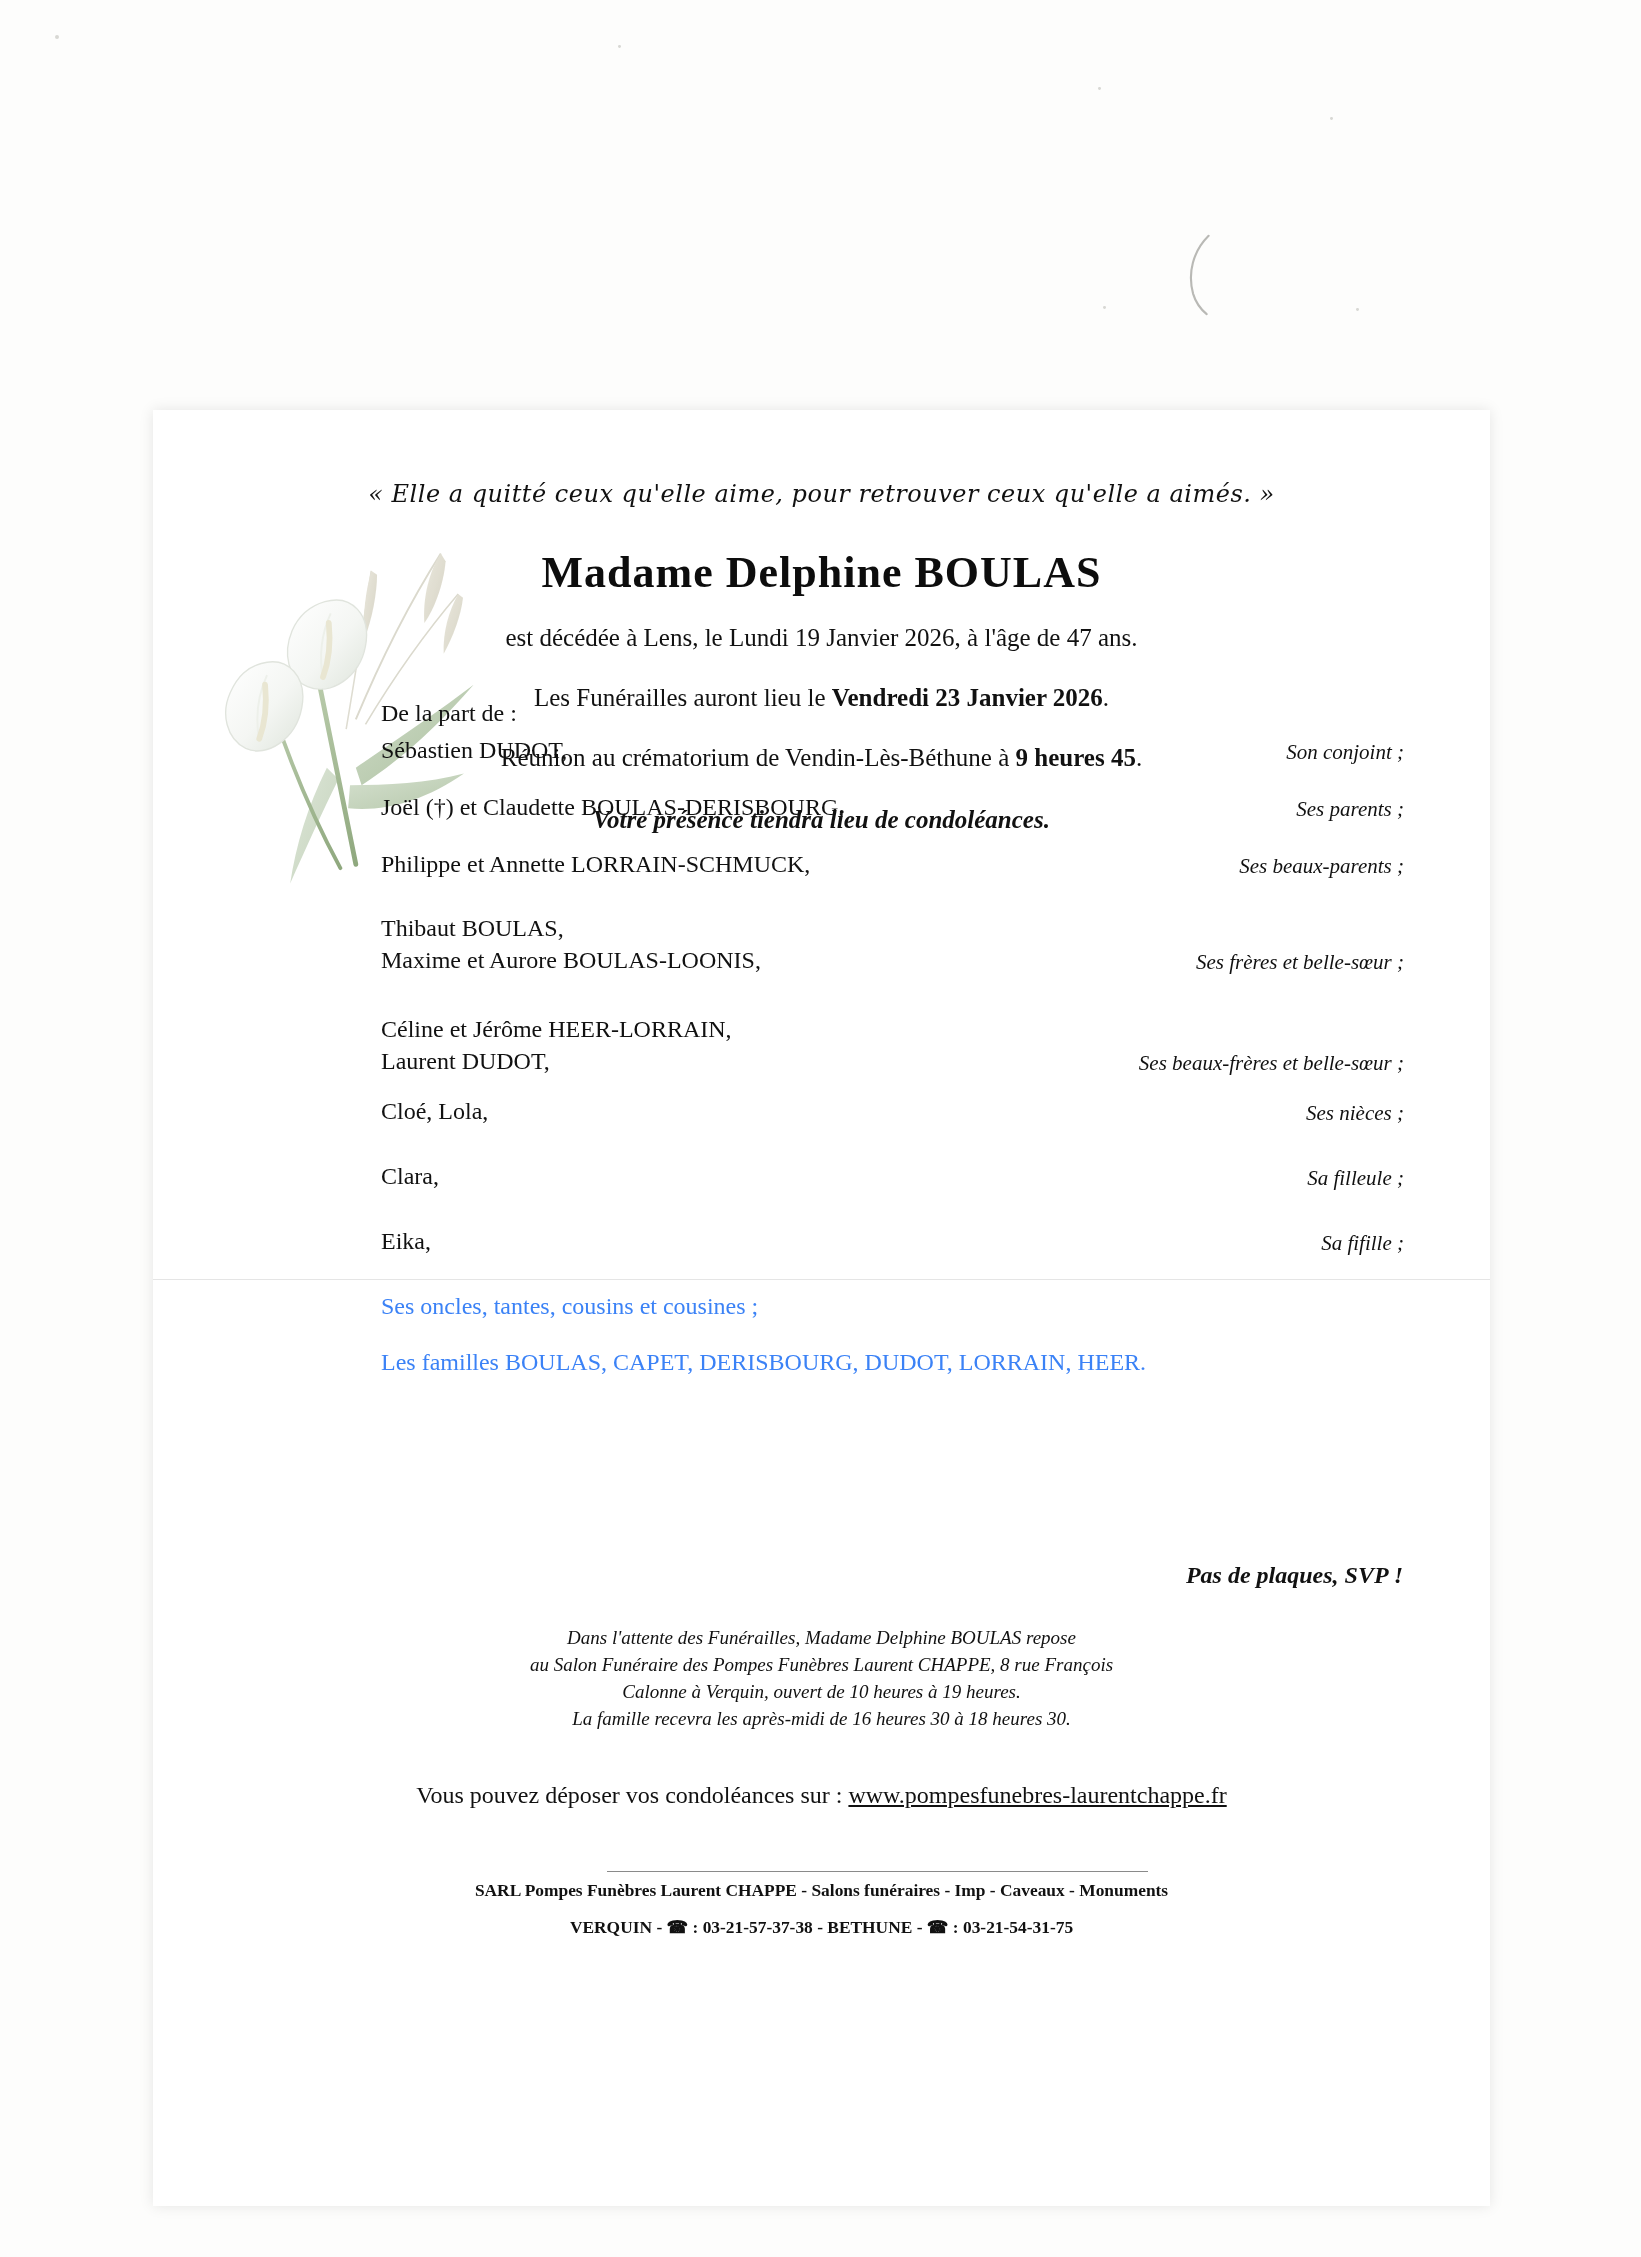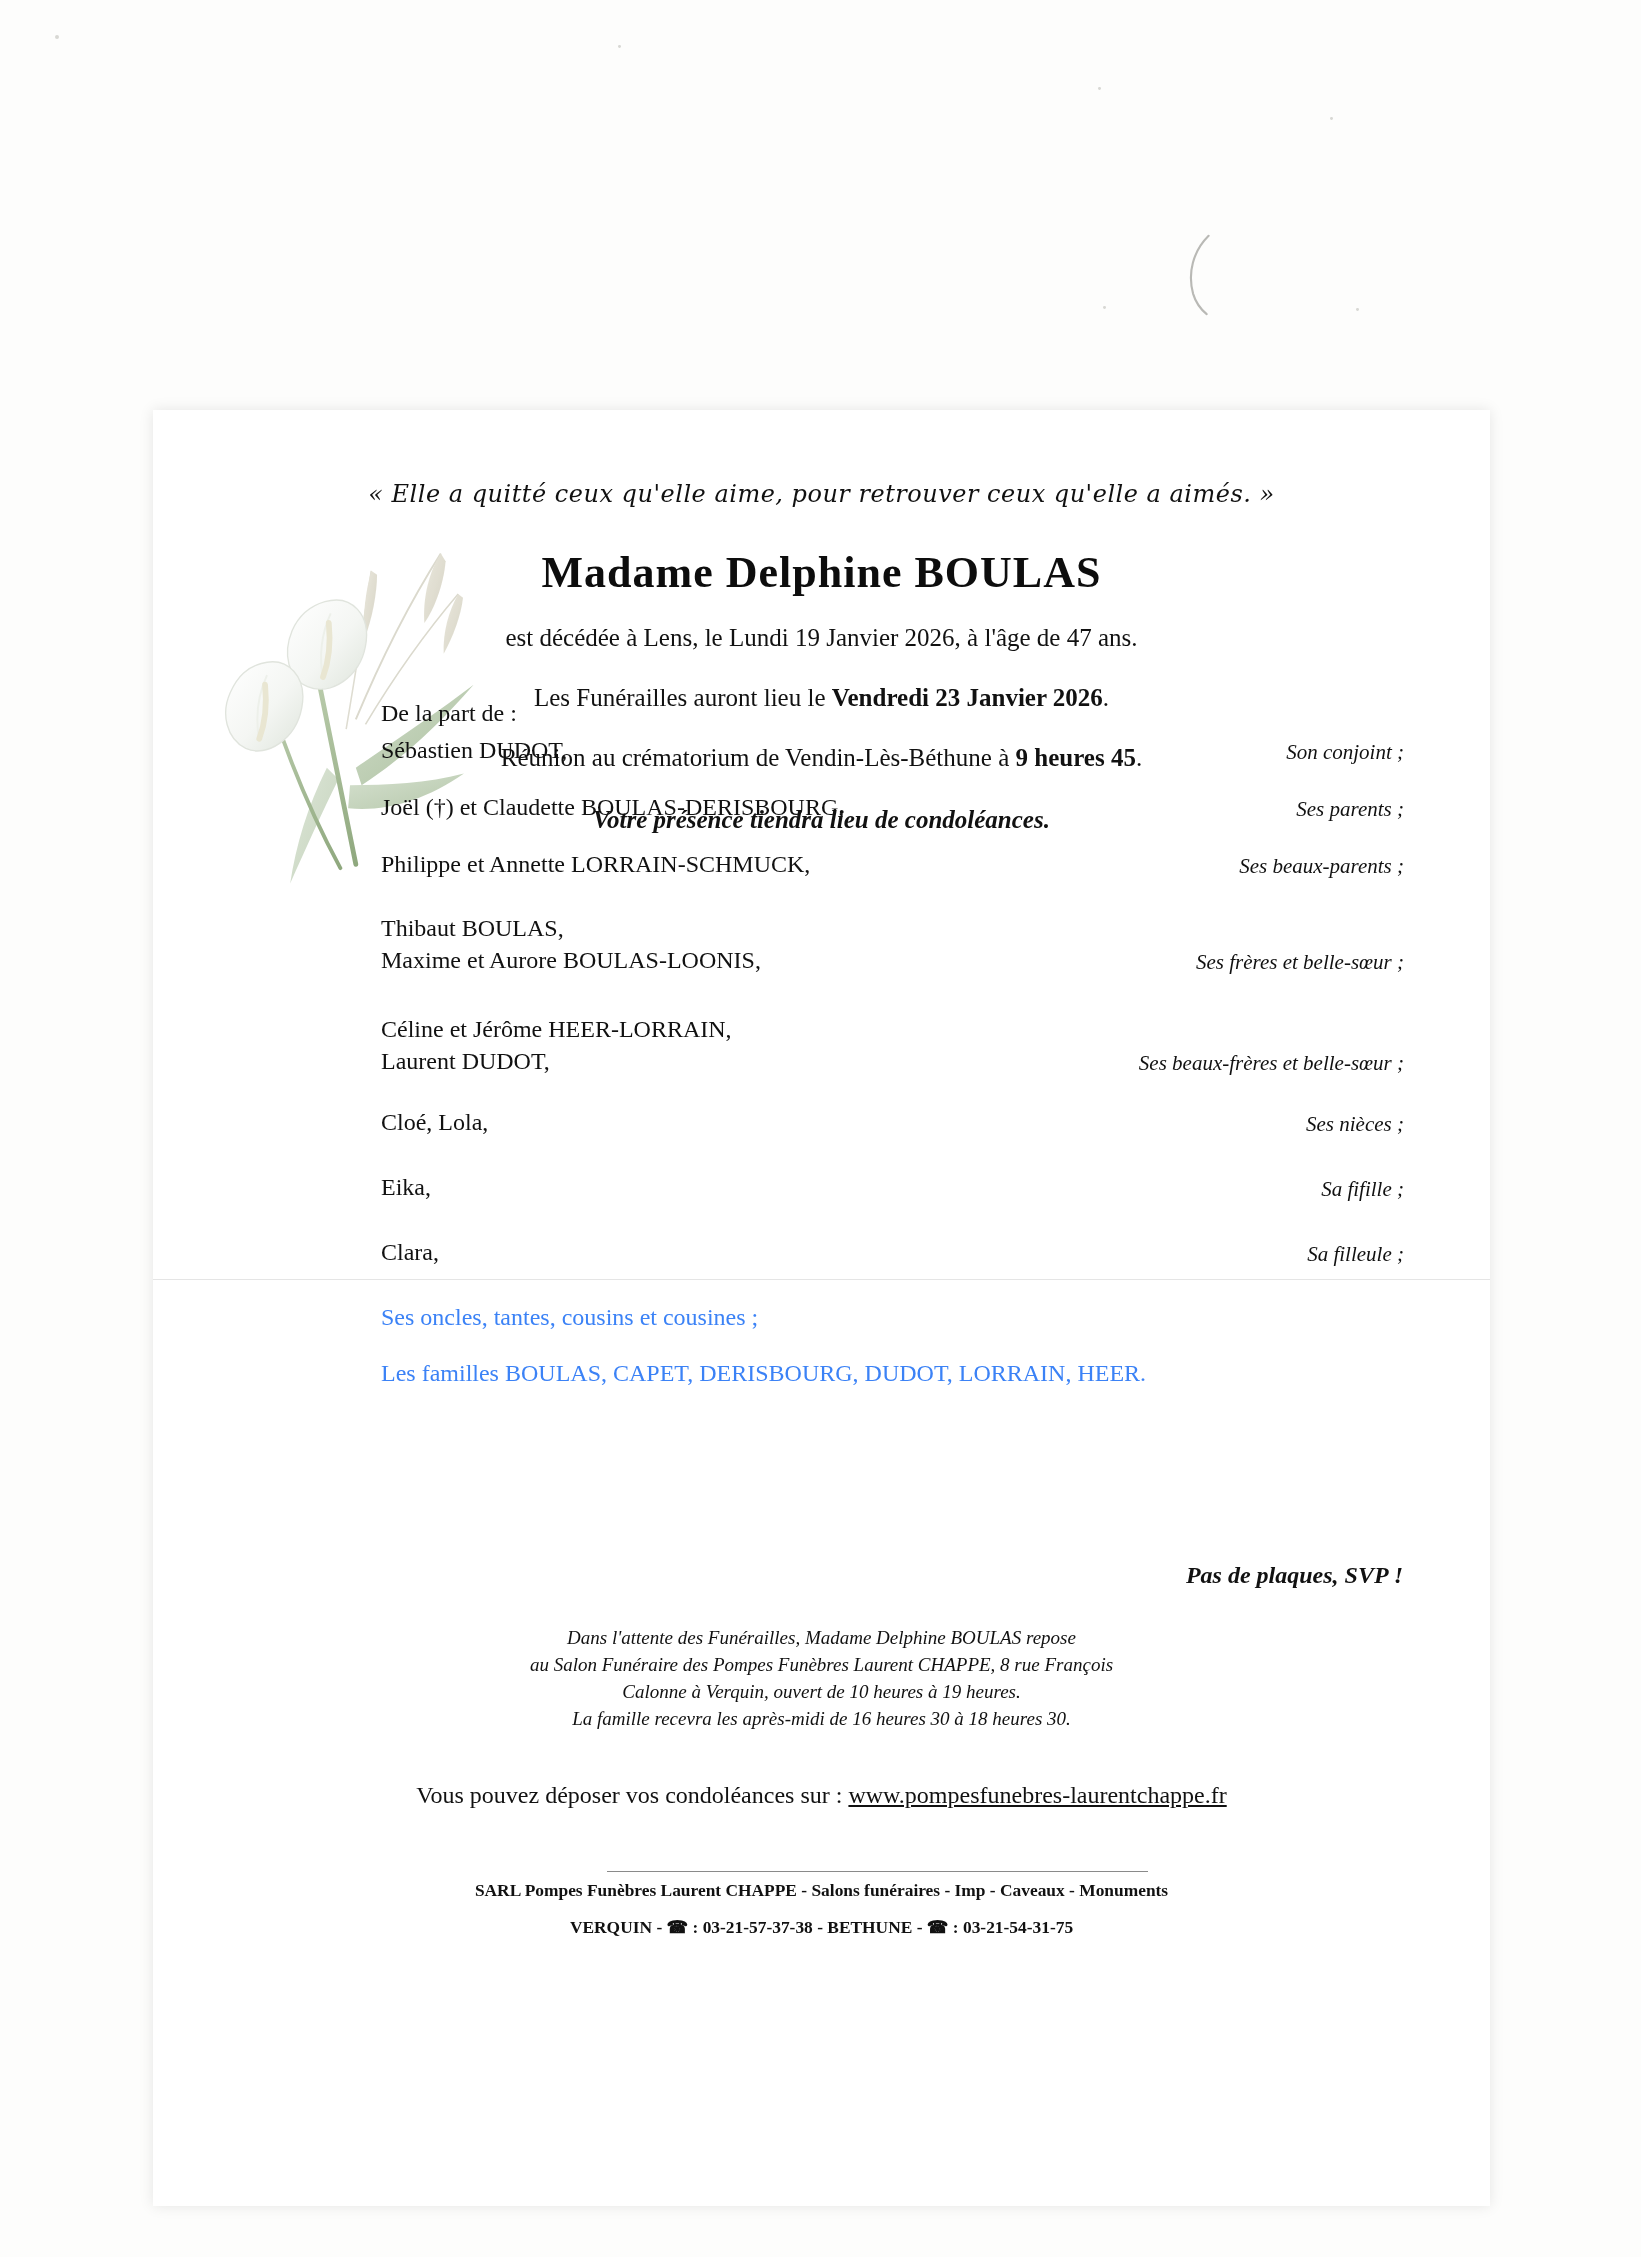--- a/index.html
+++ b/index.html
@@ -307,33 +307,33 @@
 Maxime et Aurore BOULAS-LOONIS,</div>
       <div class="fam-right">Ses frères et belle-sœur ;</div>
     </div>
 
     <div class="fam-row" style="margin-top:37px;gap:29px;">
       <div class="fam-left">Céline et Jérôme HEER-LORRAIN,
 Laurent DUDOT,</div>
       <div class="fam-right">Ses beaux-frères et belle-sœur ;</div>
     </div>
 
-    <div class="fam-row" style="margin-top:29px;">
+    <div class="fam-row" style="margin-top:18px;">
       <div class="fam-left">Cloé, Lola,</div>
       <div class="fam-right">Ses nièces ;</div>
+    </div>
+
+    <div class="fam-row" style="margin-top:33px;">
+      <div class="fam-left">Clara,</div>
+      <div class="fam-right">Sa filleule ;</div>
     </div>
 
     <div class="fam-row" style="margin-top:33px;">
       <div class="fam-left">Eika,</div>
       <div class="fam-right">Sa fifille ;</div>
-    </div>
-
-    <div class="fam-row" style="margin-top:33px;">
-      <div class="fam-left">Clara,</div>
-      <div class="fam-right">Sa filleule ;</div>
     </div>
 
     <div class="fam-single" style="margin-top:35px;">Ses oncles, tantes, cousins et cousines ;</div>
     <div class="fam-single" style="margin-top:29px;">Les familles BOULAS, CAPET, DERISBOURG, DUDOT, LORRAIN, HEER.</div>
   </div>
 
   <div class="plaques" style="top:1152px;">Pas de plaques, SVP !</div>
 
   <div id="repose" style="top:1215px;">
     <div>Dans l'attente des Funérailles, Madame Delphine BOULAS repose</div>

